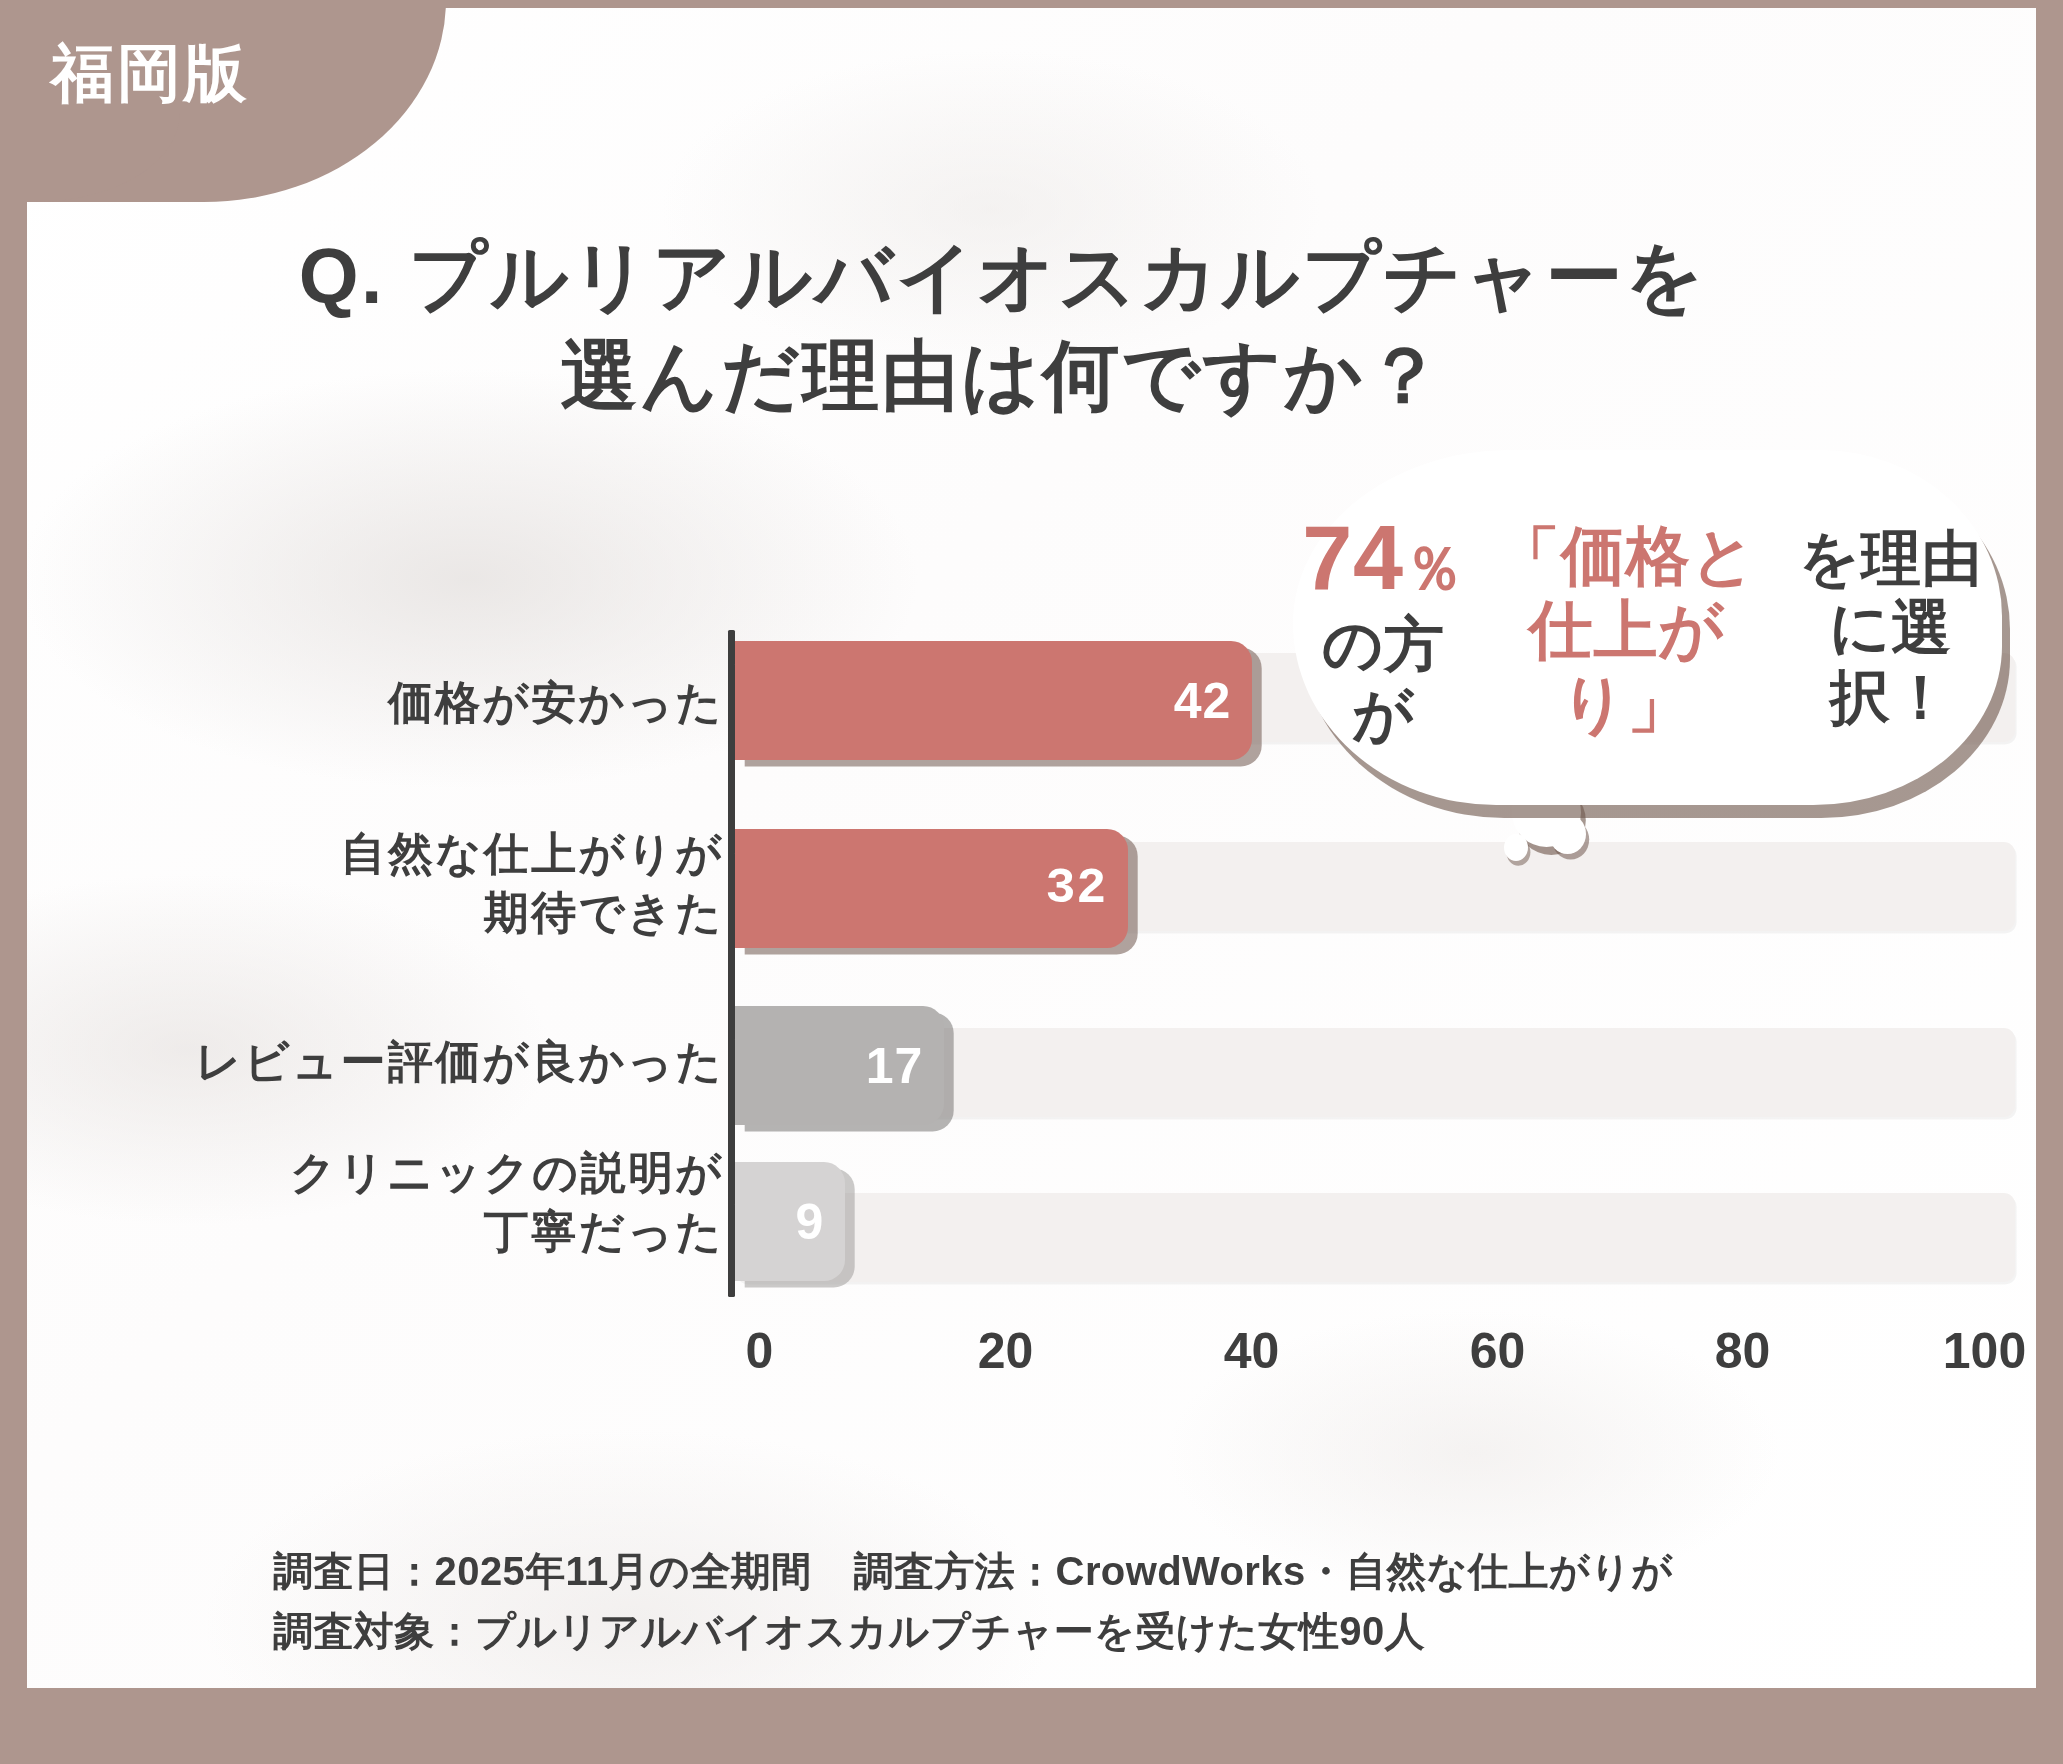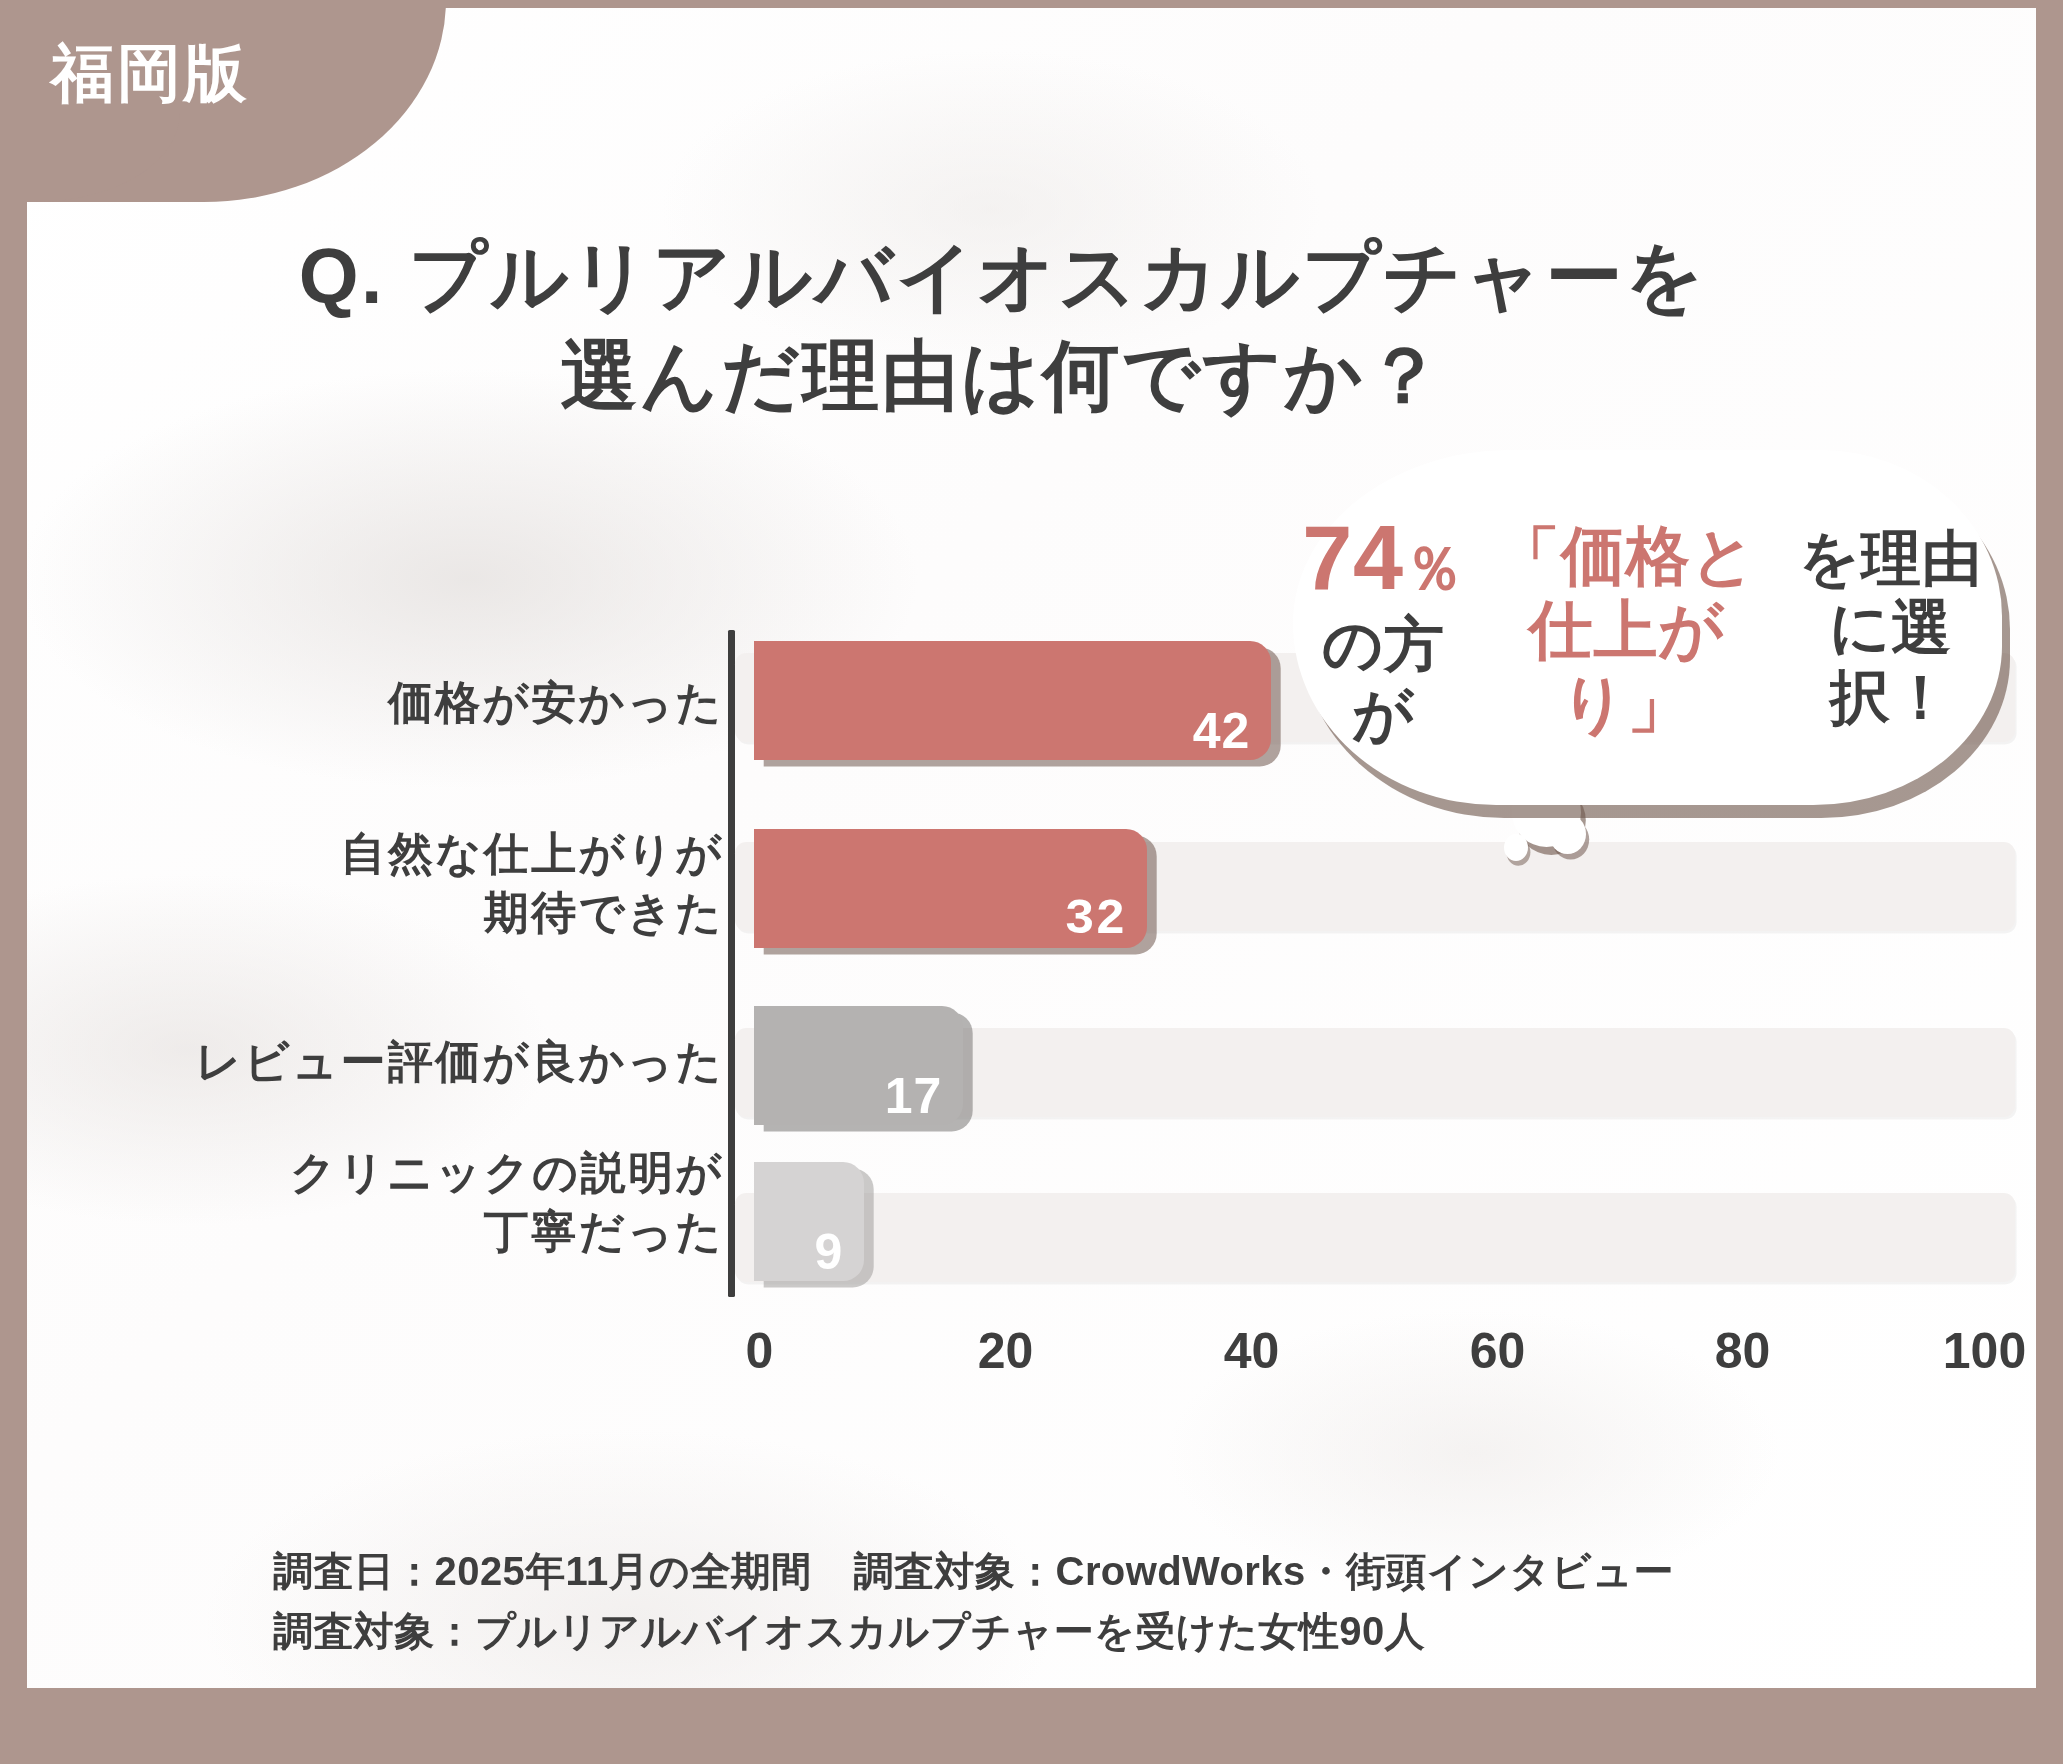--- a/index.html
+++ b/index.html
@@ -115,23 +115,22 @@
     background: #F3F0EF;
     border-radius: 11.3px;
     box-shadow: 1.6px 2.4px 0 rgba(0,0,0,0.045);
   }
   .bar {
     position: absolute;
     left: 708px;
     height: 119px;
     border-radius: 0 21px 21px 0;
     display: flex;
-    align-items: flex-end;
+    align-items: center;
     justify-content: flex-end;
-    margin-left: 19px;
   }
   .bar-val {
     color: #ffffff;
     font-size: 50px;
     font-weight: bold;
     padding-right: 21px;
     letter-spacing: 0.8px;
   }
 
   
@@ -286,19 +285,19 @@
     <div class="bubble-dot-b"></div>
     <div id="bubble">
       <div id="bubble-inner">
         <div class="b-line1"><span class="pct">74</span><span class="pctsym">％</span><span>の方が</span></div>
         <div class="b-line2">「価格と仕上がり」</div>
         <div class="b-line3">を理由に選択！</div>
       </div>
     </div>
 
     <div id="footer">
-      <span class="fl"><span>調査日：2025年11月の全期間</span><span class="gap"></span><span>調査対象：CrowdWorks・街頭インタビュー</span></span>
+      <span class="fl"><span>調査日：2025年11月の全期間</span><span class="gap"></span><span>調査方法：CrowdWorks・自然な仕上がりが</span></span>
       <span class="fl"><span>調査対象：プルリアルバイオスカルプチャーを受けた女性90人</span></span>
     </div>
 
   </div>
 </div>
 
 
 </body></html>

